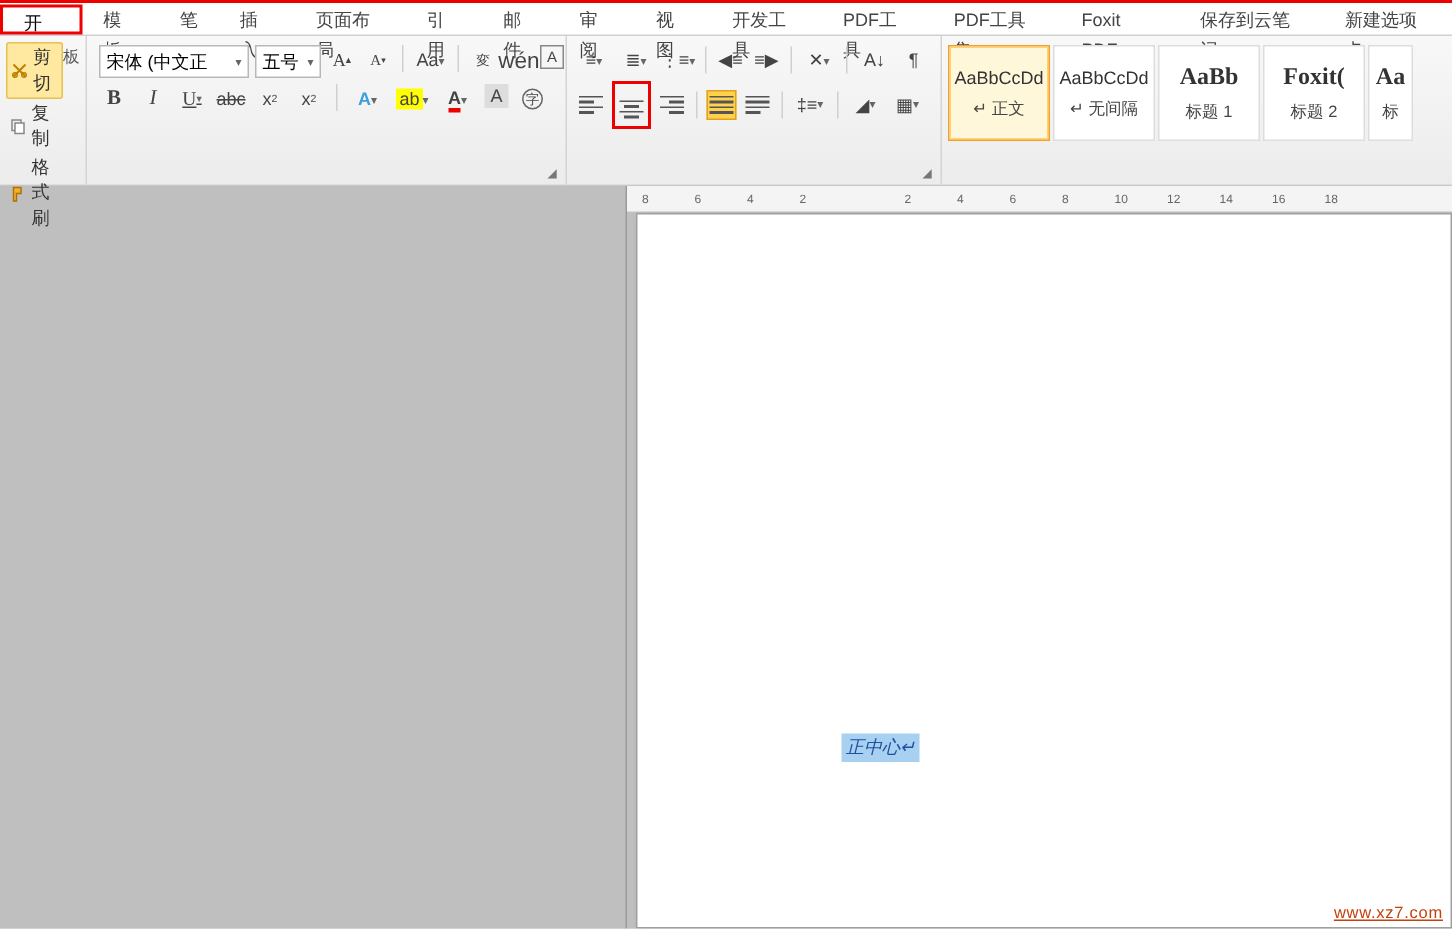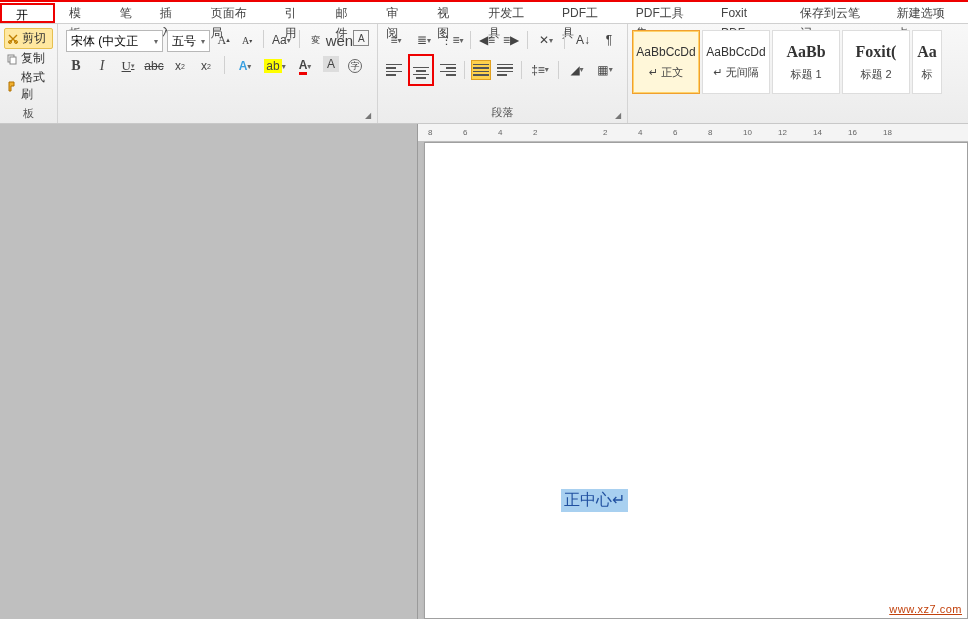--- a/index.html
+++ b/index.html
@@ -1,21 +1,21 @@
 <!DOCTYPE html>
 <html><head>
 <meta charset="utf-8">
 <style>
 * { margin: 0; padding: 0; box-sizing: border-box; }
 body { font-family: "Microsoft YaHei", SimSun, sans-serif; font-size: 12px; background: #fff; width: 968px; height: 619px; overflow: hidden; position: relative; }
 .menubar { display: flex; height: 24px; border-top: 2px solid #e00; background: #fff; border-bottom: 1px solid #d0d0d0; align-items: center; }
 .menu-tab { padding: 0 14px; height: 20px; line-height: 20px; color: #444; cursor: pointer; font-size: 12px; }
 .menu-tab.active { border: 2px solid #e00; color: #000; }
 .ribbon { display: flex; height: 100px; background: linear-gradient(#f8f8f8, #ececec); border-bottom: 1px solid #c8c8c8; }
-.group { border-right: 1px solid #d4d4d4; display: flex; flex-direction: column; justify-content: space-between; padding: 4px 4px 0 4px; }
+.group { border-right: 1px solid #d4d4d4; display: flex; flex-direction: row; justify-content: space-between; padding: 4px 4px 0 4px; }
 .group-label { text-align: center; font-size: 11px; color: #555; padding: 2px 0 3px; }
 .clipboard { width: 58px; }
 .clip-item { display: flex; align-items: center; gap: 3px; padding: 1px 2px; font-size: 12px; color: #333; }
 .clip-cut { background: #ffe8a0; border: 1px solid #e6c050; border-radius: 2px; }
 .clip-icon { width: 12px; height: 12px; display: inline-block; }
 .font-group { width: 320px; }
 .font-row { display: flex; gap: 4px; padding: 2px 4px; }
 .font-combo { height: 22px; border: 1px solid #b8b8b8; background: #fff; padding: 0 4px; font-size: 12px; display: flex; align-items: center; justify-content: space-between; }
 .font-name { width: 100px; }
 .font-size { width: 44px; }
@@ -38,21 +38,21 @@
 .style-card.active { border: 1px solid #f0a030; background: #fff7d9; box-shadow: 0 0 0 1px #ffd36a inset; }
 .style-preview { font-size: 12px; color: #333; }
 .style-preview.big { font-size: 16px; font-weight: bold; font-family: SimSun; }
 .style-name { font-size: 11px; color: #444; }
 .workspace { display: flex; height: calc(100% - 124px); background: #bfbfbf; }
 .left-gray { width: 418px; background: #bfbfbf; border-right: 1px solid #9a9a9a; }
 .doc-area { flex: 1; display: flex; flex-direction: column; background: #bfbfbf; }
 .ruler { height: 18px; background: #f4f4f4; border-bottom: 1px solid #c0c0c0; display: flex; align-items: center; font-size: 8px; color: #555; position: relative; overflow: hidden; padding-left: 6px; }
 .ruler-tick { position: absolute; top: 4px; font-size: 8px; color: #666; }
 .page { background: #fff; margin: 0 0 0 6px; flex: 1; border: 1px solid #a0a0a0; position: relative; box-shadow: 2px 2px 4px rgba(0,0,0,.2); }
-.textsel { position: absolute; left: 136px; top: 346px; background: #a8d0f0; padding: 1px 3px; font-size: 16px; color: #2050a0; }
+.textsel { position: absolute; left: 136px; top: 346px; background: #a8d0f0; padding: 1px 3px; font-size: 12px; color: #2050a0; font-style: italic; }
 .watermark { position: absolute; right: 6px; bottom: 4px; text-align: right; }
 .wm-logo { display: flex; align-items: center; gap: 6px; justify-content: flex-end; }
 .wm-swirl { width: 28px; height: 28px; border-radius: 50%; background: conic-gradient(#5bd36b, #2aa0e0, #5bd36b); position: relative; }
 .wm-swirl::after { content: ""; position: absolute; inset: 5px; background: #fff; border-radius: 50%; }
 .wm-title { font-size: 18px; font-weight: bold; color: #2aa0e0; }
 .wm-url { font-size: 11px; color: #c2410c; letter-spacing: .5px; text-decoration: underline; }
 svg { display: block; }
 .sep { width: 1px; height: 18px; background: #d0d0d0; margin: 0 2px; }
 .launcher { position: absolute; right: 2px; bottom: 2px; width: 10px; height: 10px; font-size: 8px; color: #777; }
 .group-inner { flex: 1; }
@@ -254,21 +254,20 @@
         <div class="tbtn wide">
             <span>◢</span>
             <span class="chev">▾</span>
           </div>
         <div class="tbtn wide">
             <span>▦</span>
             <span class="chev">▾</span>
           </div>
       </div>
     </div>
-    <div class="group-label">段落</div>
     <div class="launcher">◢</div>
   </div>
 
   <div class="styles-group">
     <div class="style-card active">
       <div class="style-preview">AaBbCcDd</div>
       <div class="style-name">↵ 正文</div>
     </div>
     <div class="style-card">
       <div class="style-preview">AaBbCcDd</div>

